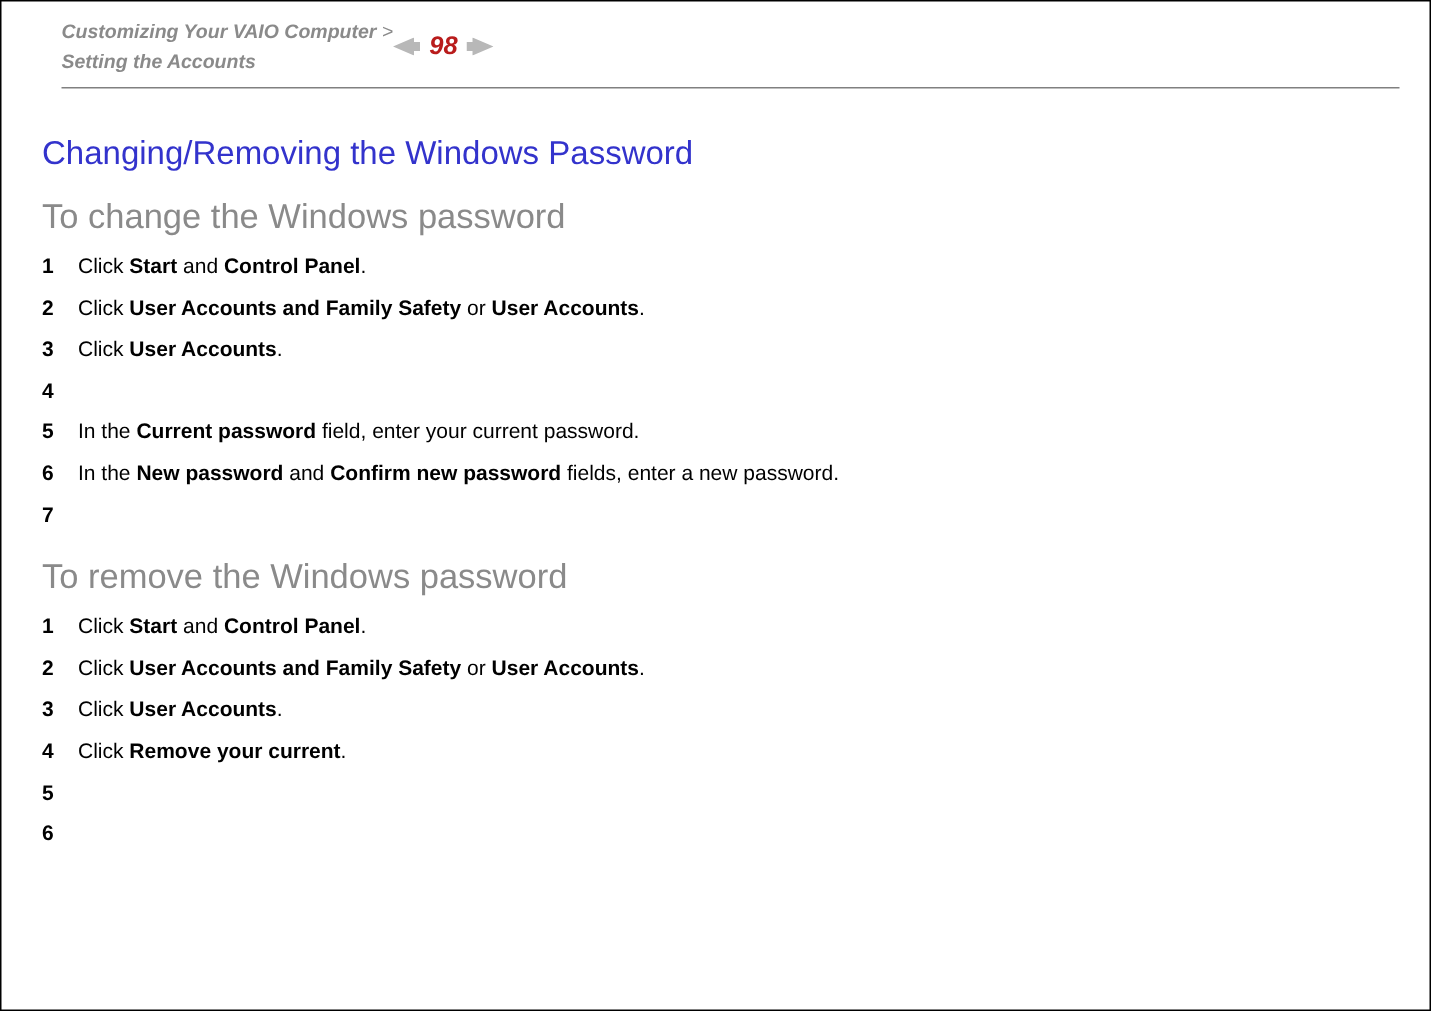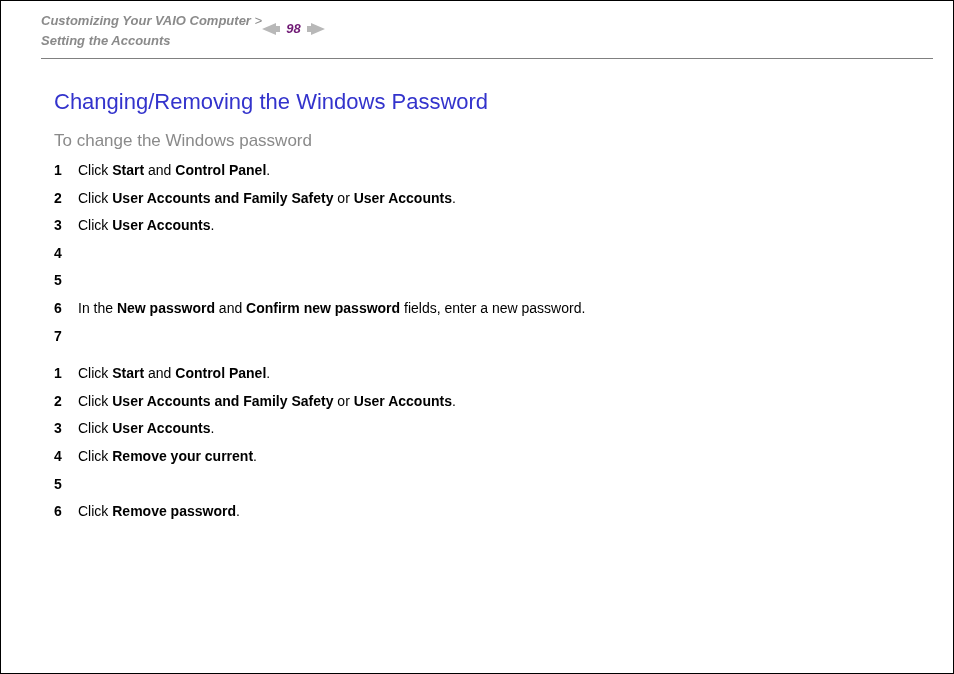--- a/index.html
+++ b/index.html
@@ -30,48 +30,48 @@
     .breadcrumb-sep {
       font-weight: normal;
     }
     .page-nav {
       display: flex;
       align-items: center;
       gap: 6px;
       padding-top: 10px;
     }
     .page-number {
-      color: #701a75;
-      font-size: 13px;
+      color: #b91c1c;
+      font-size: 17px;
       font-weight: bold;
       font-style: italic;
     }
     .arrow-left, .arrow-right {
       display: inline-block;
     }
     .arrow-left svg, .arrow-right svg {
       display: block;
     }
     .hr {
       border: none;
       border-top: 1px solid #808080;
       margin: 0 20px 0 40px;
     }
     .content {
-      padding: 30px 40px 20px 53px;
+      padding: 30px 40px 20px 27px;
     }
     .title {
       color: #3333cc;
       font-size: 22px;
       font-weight: normal;
       margin-bottom: 16px;
     }
     .subhead {
       color: #8a8a8a;
-      font-size: 17px;
+      font-size: 23px;
       font-weight: normal;
       margin-bottom: 10px;
     }
     ol {
       list-style: none;
       margin-bottom: 18px;
     }
     ol li {
       display: flex;
       align-items: flex-start;
@@ -129,30 +129,32 @@
       </li>
       <li>
         <span class="num">3</span>
         <span class="step-text">Click <b>User Accounts</b>.</span>
       </li>
       <li>
         <span class="num">4</span>
       </li>
       <li>
         <span class="num">5</span>
+        <span class="step-text">In the <b>Current password</b> field, enter your current password.</span>
       </li>
       <li>
         <span class="num">6</span>
         <span class="step-text">In the <b>New password</b> and <b>Confirm new password</b> fields, enter a new password.</span>
       </li>
       <li>
         <span class="num">7</span>
       </li>
     </ol>
 
+  <h2 class="subhead">To remove the Windows password</h2>
   <ol>
       <li>
         <span class="num">1</span>
         <span class="step-text">Click <b>Start</b> and <b>Control Panel</b>.</span>
       </li>
       <li>
         <span class="num">2</span>
         <span class="step-text">Click <b>User Accounts and Family Safety</b> or <b>User Accounts</b>.</span>
       </li>
       <li>
@@ -161,16 +163,15 @@
       </li>
       <li>
         <span class="num">4</span>
         <span class="step-text">Click <b>Remove your current</b>.</span>
       </li>
       <li>
         <span class="num">5</span>
       </li>
       <li>
         <span class="num">6</span>
-        <span class="step-text">Click <b>Remove password</b>.</span>
       </li>
     </ol>
 </div>
 
 </body></html>

